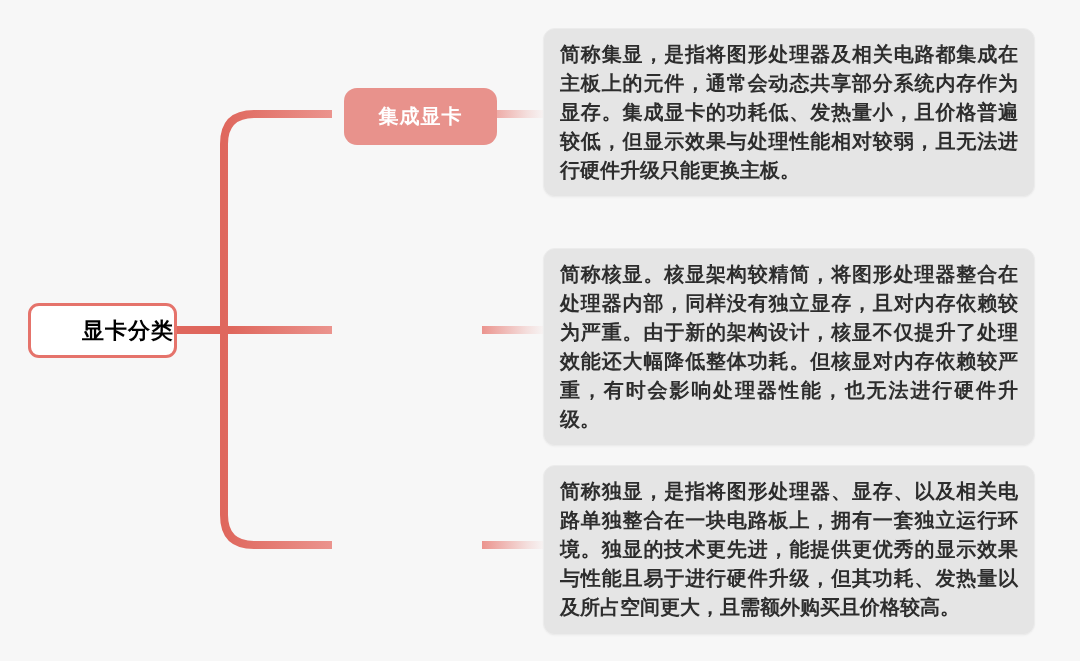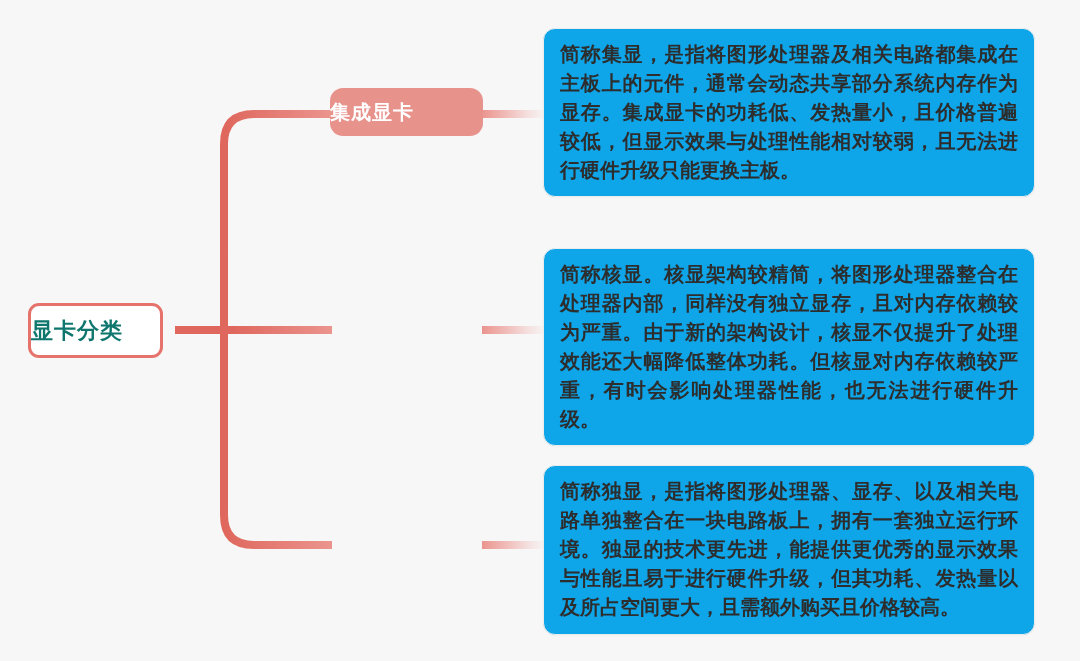--- a/index.html
+++ b/index.html
@@ -12,56 +12,56 @@
     width:1080px;height:661px;
     background:#f7f7f7;
     overflow:hidden;
   }
   .connectors{
     position:absolute;left:0;top:0;width:1080px;height:661px;
     pointer-events:none;
   }
   .root-node{
     position:absolute;left:28px;top:303px;
-    width:135px;height:55px;
+    width:149px;height:55px;
     box-sizing:border-box;
     background:#ffffff;
     border:3.5px solid #e5736b;
     border-radius:11px;
-    display:flex;align-items:center;justify-content:flex-start;
-    font-size:22px;font-weight:bold;color:#0f766e;
+    display:flex;align-items:center;justify-content:flex-end;
+    font-size:22px;font-weight:bold;color:#000000;
     letter-spacing:1px;
     z-index:3;cursor:pointer;
   }
   .branch-node{
-    position:absolute;left:330px;
-    width:153px;height:48px;
+    position:absolute;left:344px;
+    width:153px;height:57px;
     box-sizing:border-box;
     background:#e8928c;
     border-radius:13px;
-    display:flex;align-items:center;justify-content:flex-start;
+    display:flex;align-items:center;justify-content:center;
     font-size:20px;font-weight:bold;color:#ffffff;
     letter-spacing:1px;
     z-index:3;cursor:pointer;
   }
   .branch-node.b0{top:88px;}
   .branch-node.b1{top:304px;}
   .branch-node.b2{top:519px;}
   .fade-tail{
     position:absolute;left:482px;width:64px;height:8px;
     background:linear-gradient(90deg,#eb948e 0%,rgba(235,148,142,0.25) 70%,rgba(235,148,142,0) 100%);
     z-index:2;
   }
   .fade-tail.t0{top:110px;}
   .fade-tail.t1{top:326px;}
   .fade-tail.t2{top:541px;}
   .desc-box{
     position:absolute;left:543px;width:492px;
     box-sizing:border-box;
-    background:#0ea5e9;
+    background:#e5e5e5;
     border:1px solid #ececec;
     border-radius:12px;
     box-shadow:0 1px 2px rgba(0,0,0,0.03);
     padding:11px 16px;
     font-size:20px;font-weight:bold;color:#2d2d2d;
     line-height:29px;
     text-align:justify;
     z-index:3;cursor:pointer;
   }
   .desc-box.d0{top:28px;min-height:167px;}

